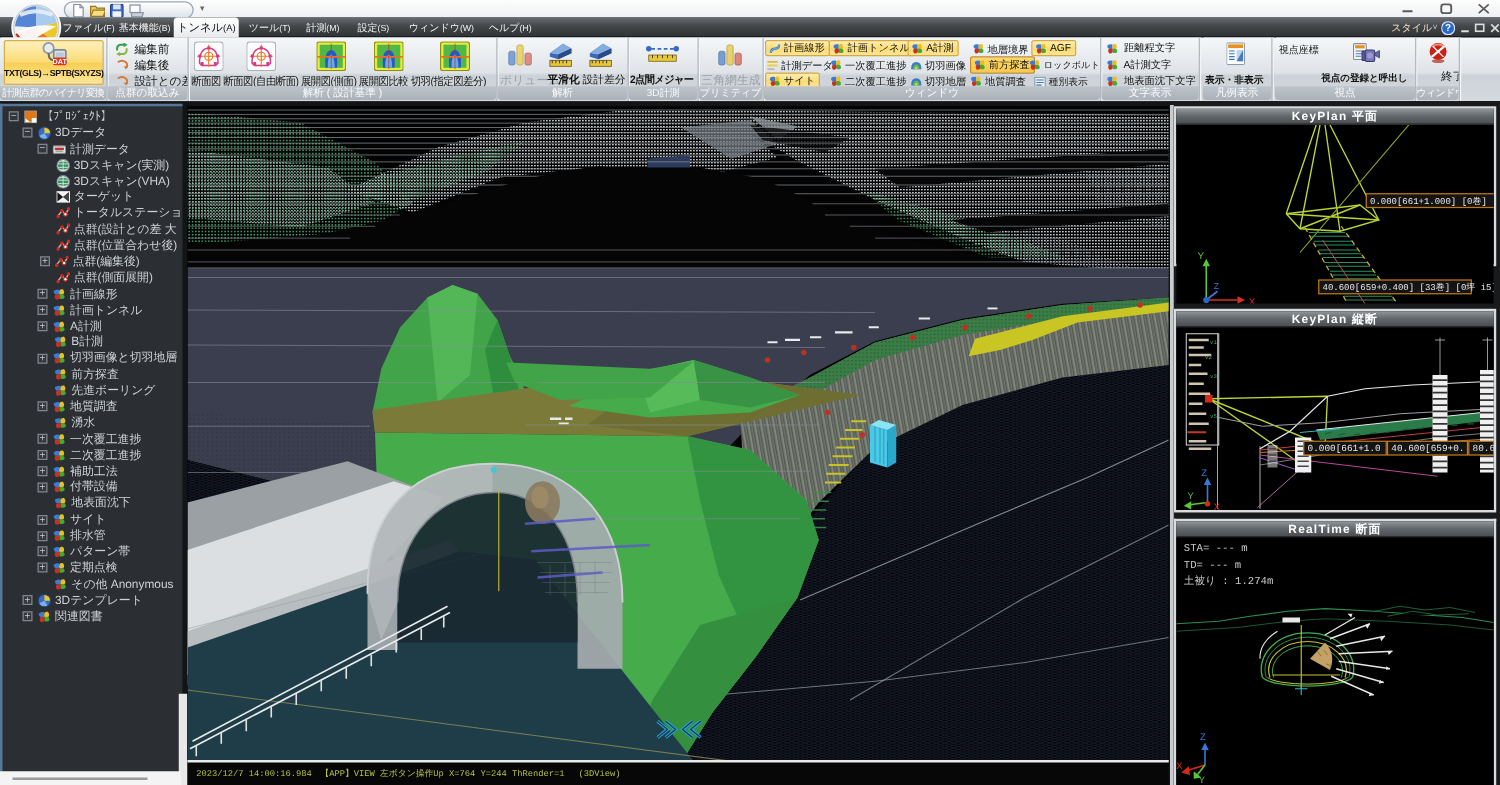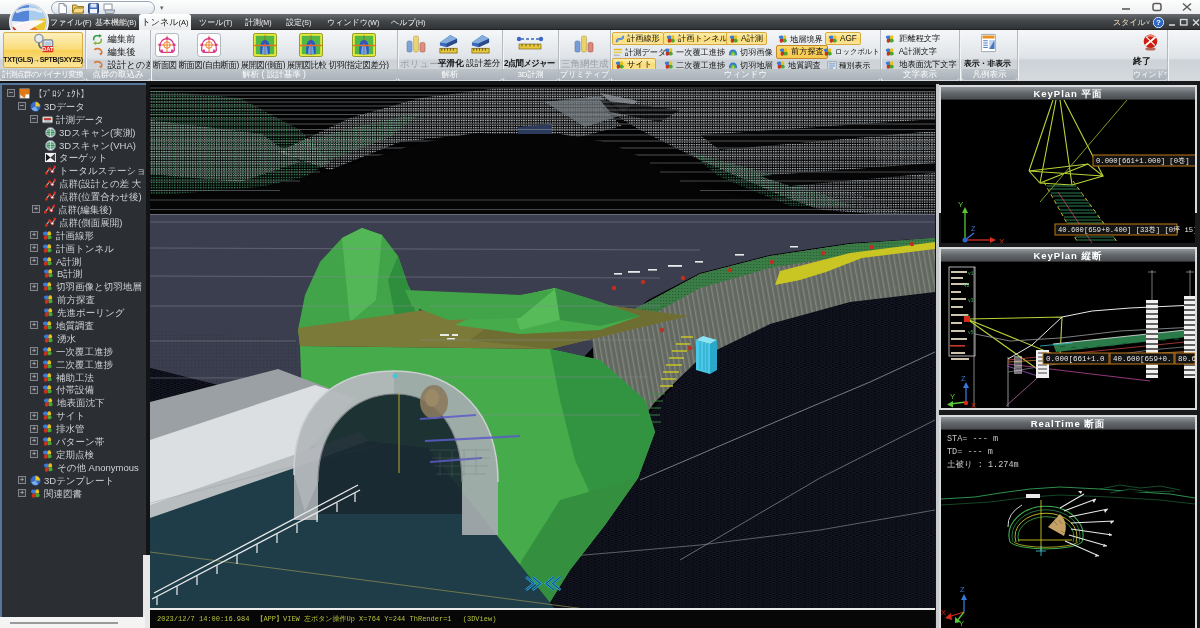--- a/index.html
+++ b/index.html
@@ -333,25 +333,33 @@
           </svg> 地表面沈下文字</div>
  <div class="glb">文字表示</div>
 </div>
 <div class="grp" style="left:962px;width:56px">
  <svg class="abs" style="left:19px;top:3px" width="15" height="20">
           <use href="#legic"></use>
         </svg>
  <div class="bt" style="left:2px;top:28px;font-size:7.8px;font-weight:bold">表示・非表示</div>
  <div class="glb">凡例表示</div>
 </div>
+<div class="grp" style="left:1020px;width:113px">
+ <div class="bt" style="left:3px;top:4px;font-size:8px">視点座標</div>
+ <svg class="abs" style="left:62px;top:4px" width="22" height="17">
+          <use href="#camic"></use>
+        </svg>
+ <div class="bt" style="left:37px;top:28px;font-size:7.6px;font-weight:bold">視点の登録と呼出し</div>
+ <div class="glb">視点</div>
+</div>
 <div class="grp" style="left:1133px;width:35px">
  <svg class="abs" style="left:9px;top:4px" width="17" height="17">
           <use href="#quitic"></use>
         </svg>
- <div class="bt" style="left:0;top:25px;font-size:9px;font-weight:bold">終了</div>
+ <div class="bt" style="left:20px;top:25px;font-size:9px;font-weight:normal">終了</div>
  <div class="glb" style="font-size:8px;letter-spacing:-.5px">ウィンドウ</div>
 </div>
 </div>
 </div>
 <div id="main" class="abs">
 <svg width="0" height="0" style="position:absolute">
       <defs>
 <symbol id="tproj" viewBox="0 0 12 12">
           <rect x="1" y="1" width="10" height="10" fill="#fff" stroke="#999"></rect>
           <path d="M1,1 h10 v6 L6,11 L1,7 Z" fill="#e07818"></path>

